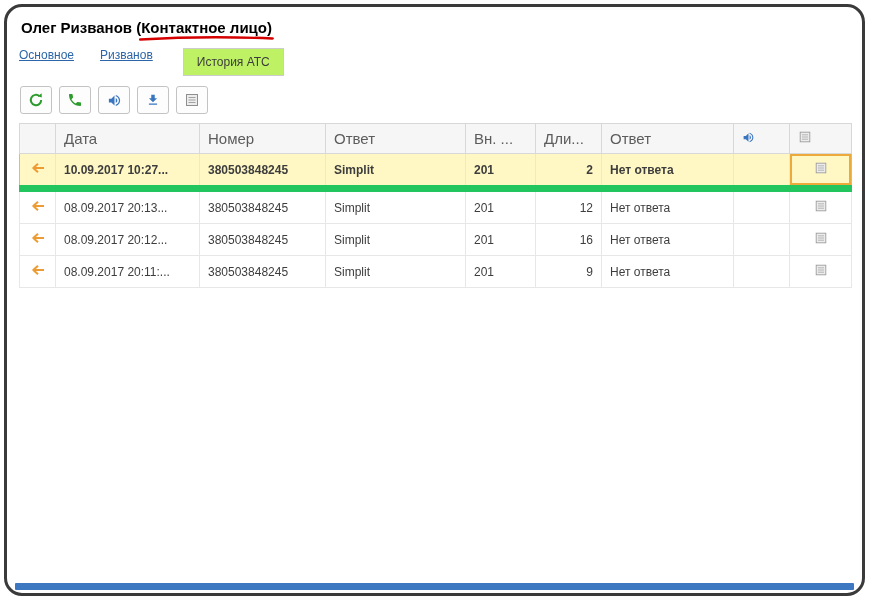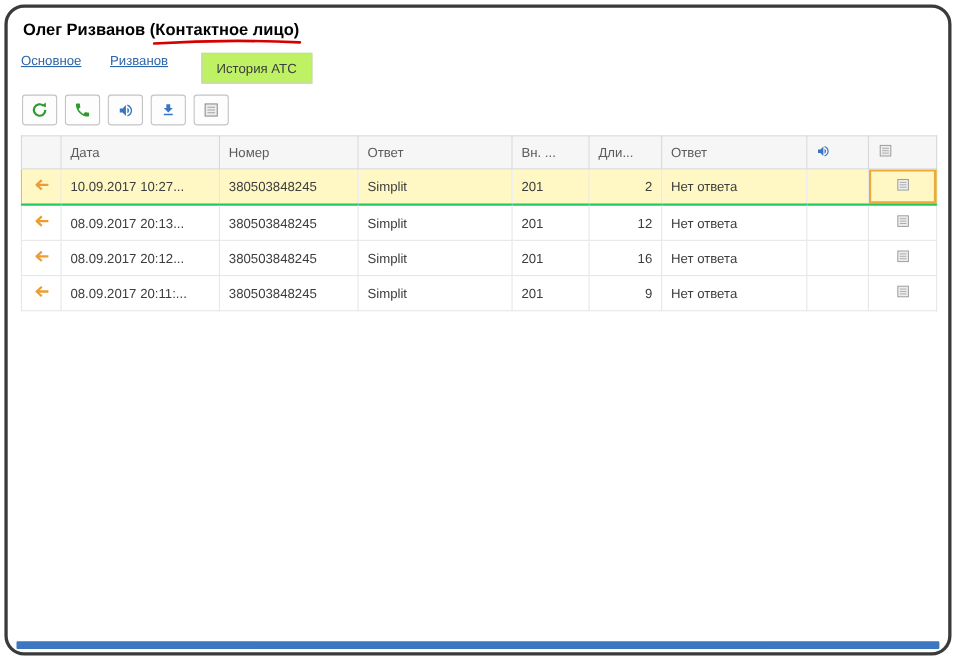--- a/index.html
+++ b/index.html
@@ -23,28 +23,28 @@
 
   
   .toolbar{display:flex;align-items:center;margin-top:10px;gap:7px;padding-left:1px;}
   .tb-btn{width:30px;height:26px;border:1px solid #c3c3c3;border-radius:3px;background:#fdfdfd;
           display:flex;align-items:center;justify-content:center;cursor:pointer;}
   .tb-btn svg{display:block;}
 
   
   .grid-wrap{margin-top:9px;}
   table.grid{border-collapse:collapse;table-layout:fixed;width:832px;}
-  table.grid th{background:#f6f6f6;color:#5c5c5c;font-weight:normal;font-size:12px;text-align:left;
+  table.grid th{background:#f6f6f6;color:#5c5c5c;font-weight:normal;font-size:15px;text-align:left;
         padding:6px 8px;border:1px solid #d8d8d8;height:14px;white-space:nowrap;overflow:hidden;}
   table.grid td{font-size:12px;color:#3d3d3d;padding:7px 8px;border-right:1px solid #e7e7e7;
         border-bottom:1px solid #e7e7e7;white-space:nowrap;overflow:hidden;height:14px;background:#fff;}
   table.grid td:first-child{border-left:1px solid #e7e7e7;}
   td.c-icon,th.c-icon{text-align:center;padding:4px 2px;}
   td.num{text-align:right;}
-  tr.selected td{background:#fff8c5;border-top:1px solid #e3c054;border-bottom:2px solid #22c55e;}
+  tr.selected td{background:#fff8c5;border-top:1px solid #e3c054;border-bottom:7px solid #22c55e;font-weight:bold;}
   tr.selected td:first-child{border-left:1px solid #e3c054;}
   tr.selected td:last-child{border-right:1px solid #e3c054;}
   td.focus-cell{box-shadow:inset 0 0 0 2px #eca93c;}
 
   .doc-btn{display:inline-flex;align-items:center;justify-content:center;cursor:pointer;}
 
   
   .bottom-bar{position:absolute;left:8px;right:8px;bottom:3px;height:7px;background:#3d76c1;border-radius:1px;}
 </style>
 </head>

